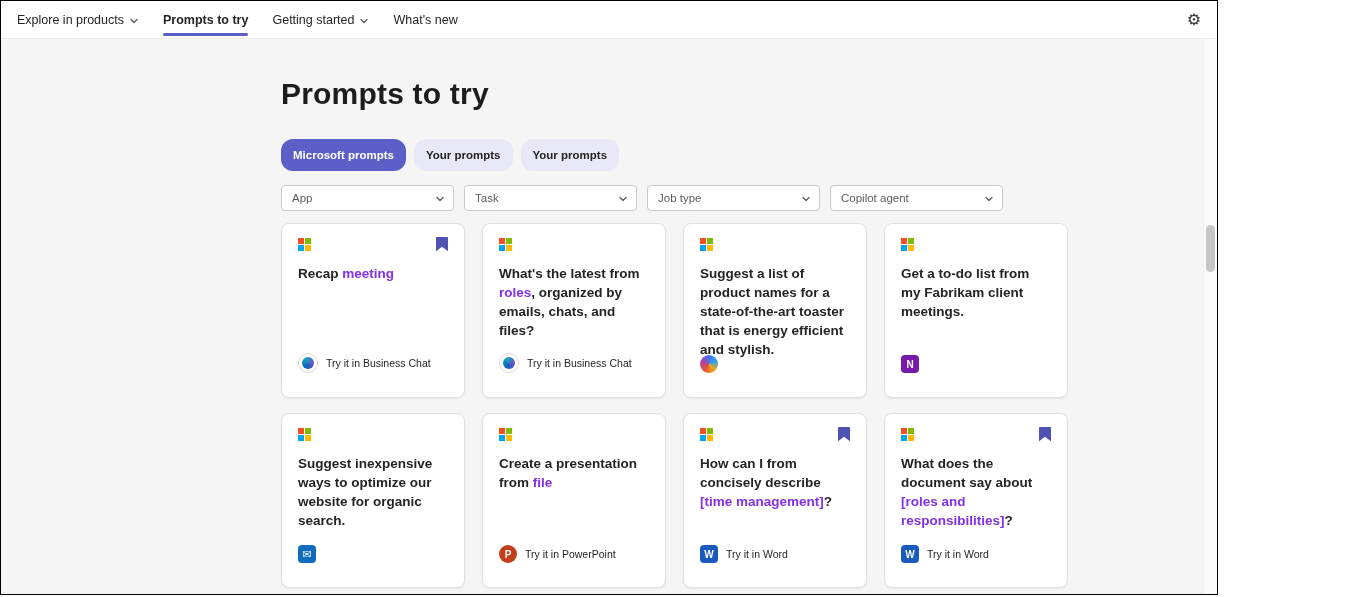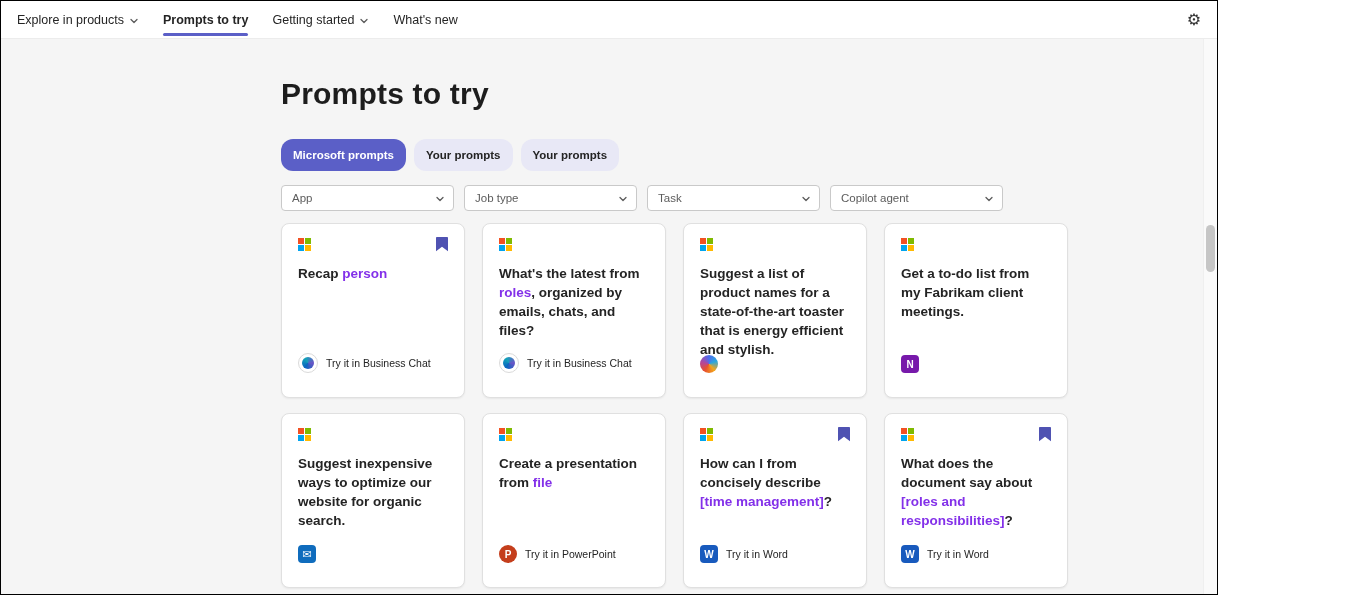--- a/index.html
+++ b/index.html
@@ -135,29 +135,29 @@
       <div class="filters" id="filters">
           <div class="dropdown">
             <span class="dd-label">App</span>
             <span class="chev">
               <svg width="10" height="10" viewBox="0 0 10 10">
                 <path d="M2 3.5L5 6.5L8 3.5" fill="none" stroke="#5c5c5c" stroke-width="1.3" stroke-linecap="round" stroke-linejoin="round"></path>
               </svg>
             </span>
           </div>
           <div class="dropdown">
-            <span class="dd-label">Job type</span>
+            <span class="dd-label">Task</span>
             <span class="chev">
               <svg width="10" height="10" viewBox="0 0 10 10">
                 <path d="M2 3.5L5 6.5L8 3.5" fill="none" stroke="#5c5c5c" stroke-width="1.3" stroke-linecap="round" stroke-linejoin="round"></path>
               </svg>
             </span>
           </div>
           <div class="dropdown">
-            <span class="dd-label">Task</span>
+            <span class="dd-label">Job type</span>
             <span class="chev">
               <svg width="10" height="10" viewBox="0 0 10 10">
                 <path d="M2 3.5L5 6.5L8 3.5" fill="none" stroke="#5c5c5c" stroke-width="1.3" stroke-linecap="round" stroke-linejoin="round"></path>
               </svg>
             </span>
           </div>
           <div class="dropdown">
             <span class="dd-label">Copilot agent</span>
             <span class="chev">
               <svg width="10" height="10" viewBox="0 0 10 10">
@@ -174,21 +174,21 @@
                 <i class="g"></i>
                 <i class="b"></i>
                 <i class="y"></i>
               </span>
               <span class="bookmark">
                 <svg width="12" height="15" viewBox="0 0 12 15">
                   <path d="M1 0h10c.55 0 1 .45 1 1v13.2l-6-4.4-6 4.4V1c0-.55.45-1 1-1z"></path>
                 </svg>
               </span>
             </div>
-            <div class="card-text"><span>Recap </span><span class="hl">person</span></div>
+            <div class="card-text"><span>Recap </span><span class="hl">meeting</span></div>
             <div class="card-foot">
               <span class="app-icon chat-circle">
                 <span class="swirl"></span>
               </span>
               <span class="foot-label">Try it in Business Chat</span>
             </div>
           </div>
           <div class="card">
             <div class="card-head">
               <span class="mslogo">

